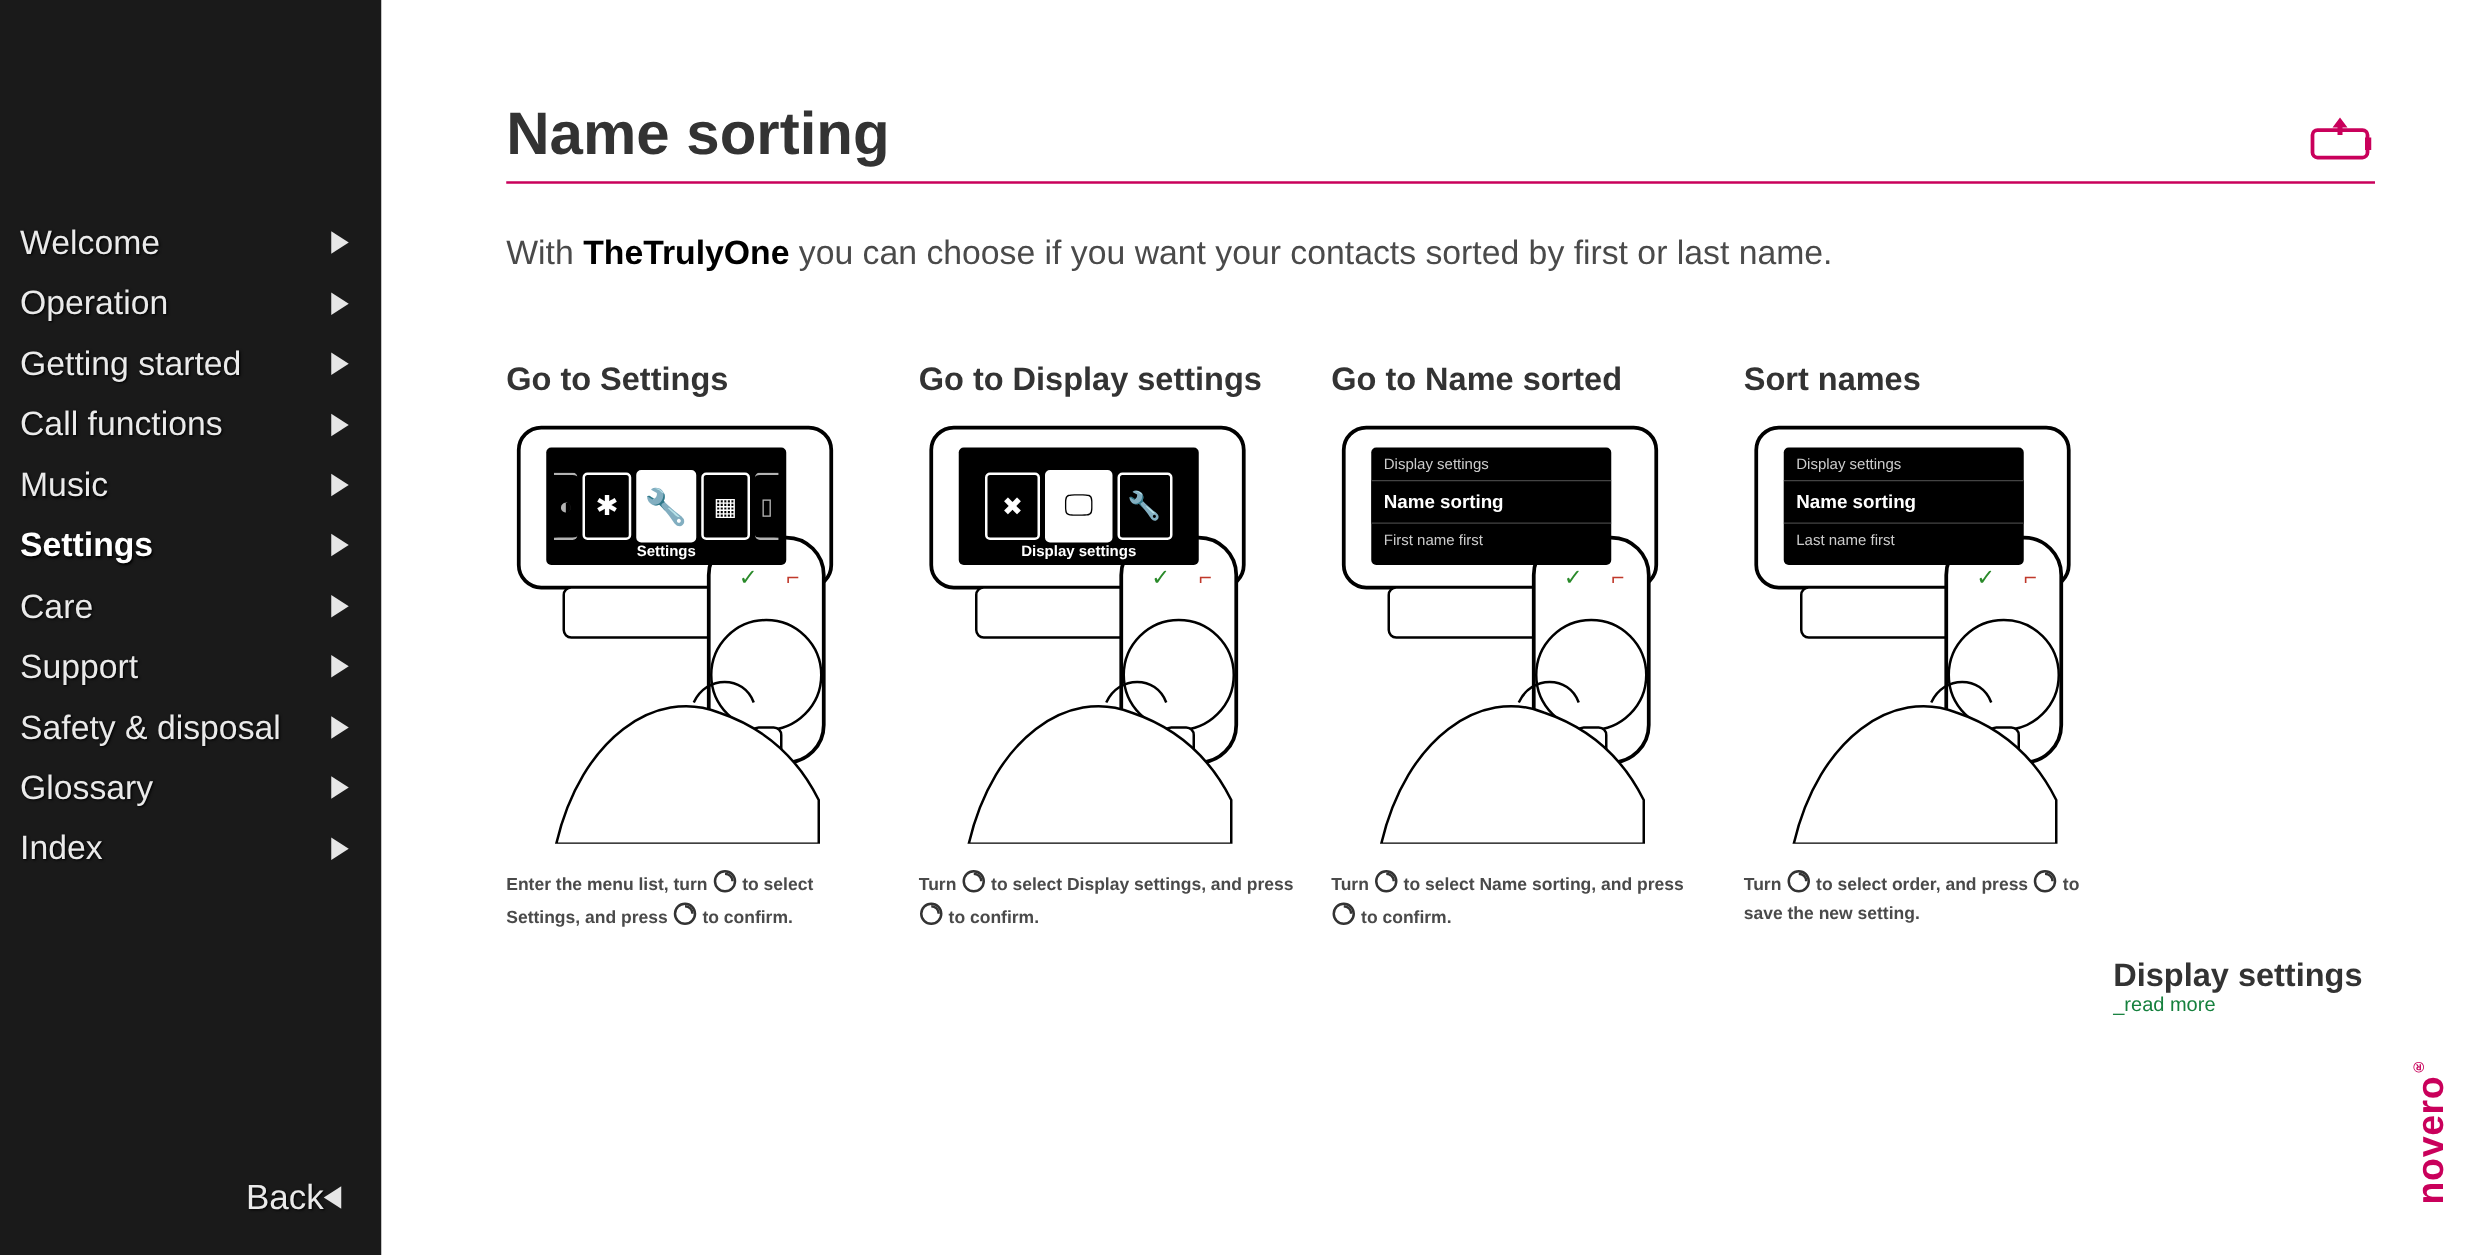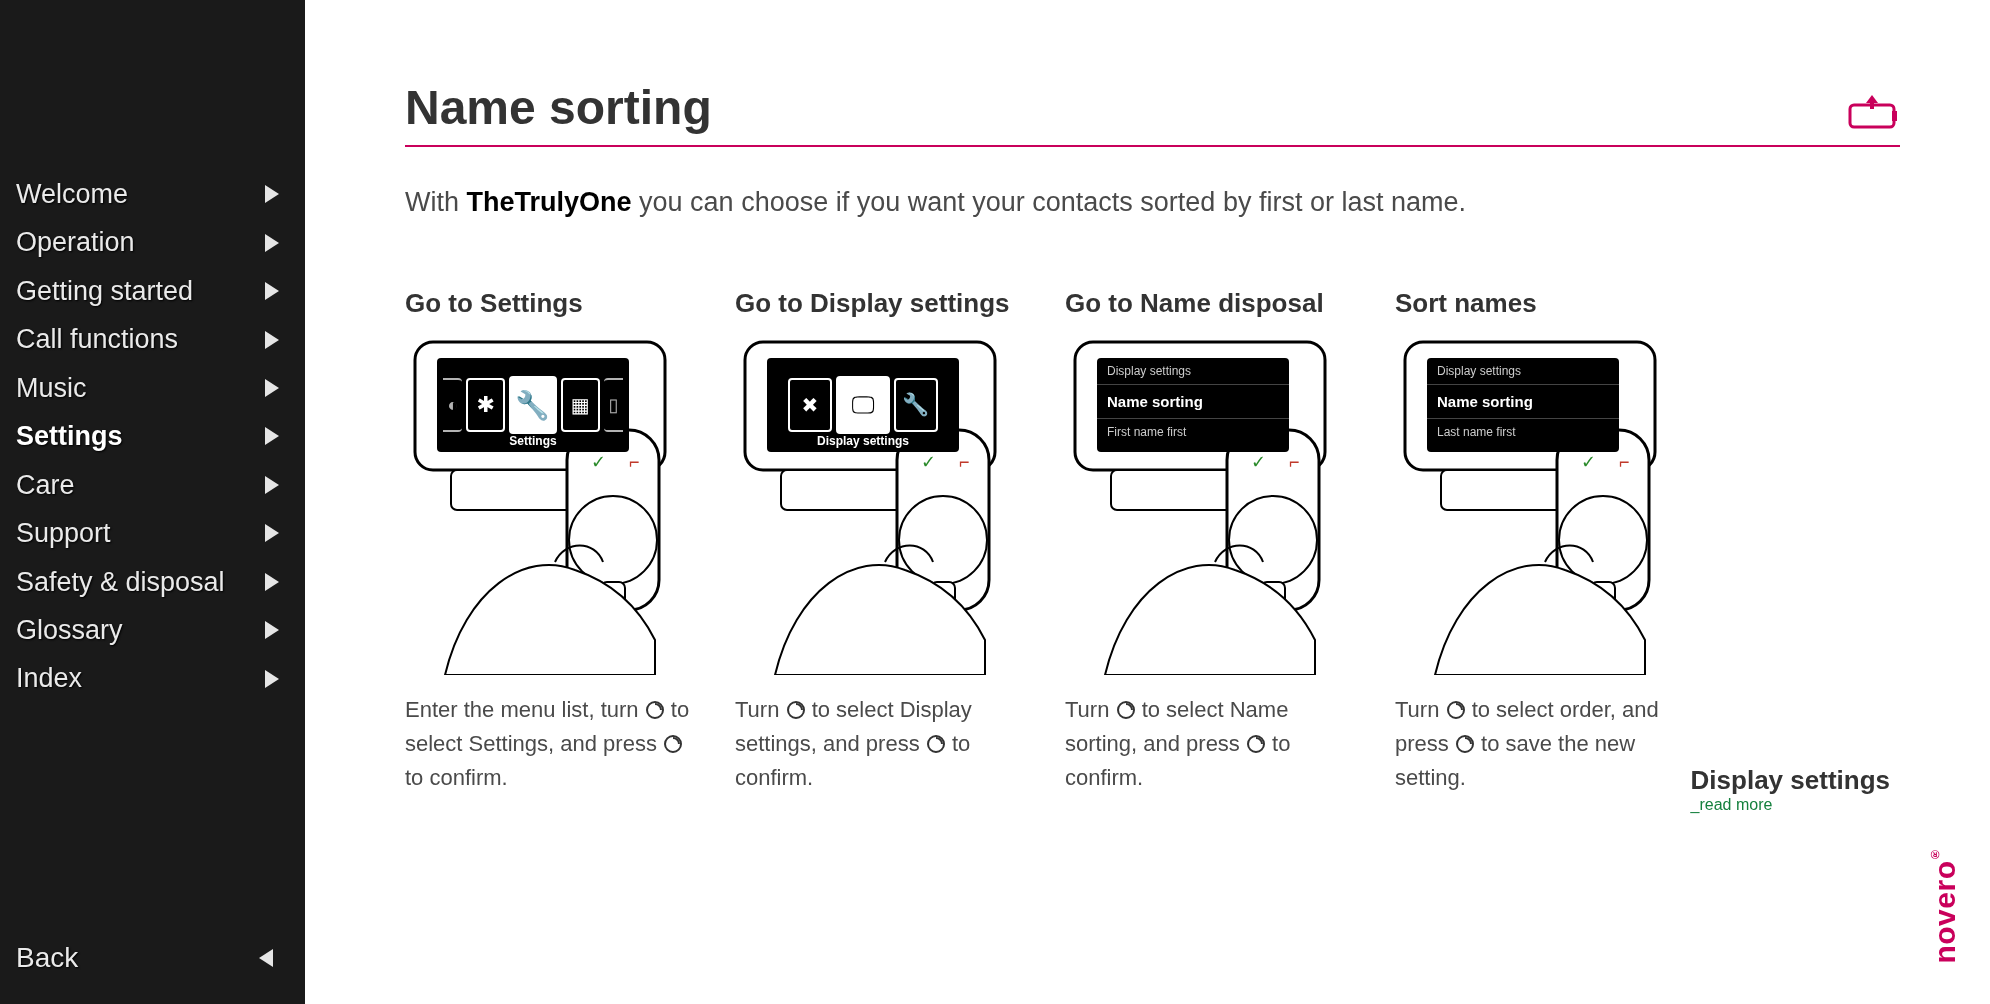--- a/index.html
+++ b/index.html
@@ -36,21 +36,21 @@
     border-bottom: 9px solid transparent;
     border-left: 14px solid #e6e6e6;
     flex: 0 0 auto;
   }
   .back-row {
     position: absolute;
     bottom: 30px;
     left: 0; right: 0;
     display: flex;
     align-items: center;
-    justify-content: space-between;
+    justify-content: flex-end;
     padding: 0 32px 0 16px;
     font-size: 28px;
     color: #eaeaea;
     text-shadow: 1px 1px 2px #000;
   }
   .back-chevron {
     width: 0; height: 0;
     border-top: 9px solid transparent;
     border-bottom: 9px solid transparent;
     border-right: 14px solid #e6e6e6;
@@ -98,24 +98,25 @@
     color: #333;
     margin-bottom: 18px;
     min-height: 34px;
   }
   .step-figure {
     width: 300px;
     height: 335px;
     position: relative;
   }
   .step-caption {
-    font-size: 22px;
+    font-size: 14px;
     line-height: 1.4;
     color: #4a4a4a;
     margin-top: 20px;
+    font-weight: bold;
   }
   .dial-icon {
     display: inline-block;
     vertical-align: -3px;
   }
   .dial-icon svg { width: 20px; height: 20px; }
 
   
   .device-svg { width: 100%; height: 100%; }
 
@@ -350,21 +351,21 @@
                 <circle cx="10" cy="10" r="8" fill="none" stroke="#333" stroke-width="2"></circle>
                 <path d="M10 4 A6 6 0 0 1 16 10" fill="none" stroke="#333" stroke-width="2"></path>
               </svg></span><span> to select Display settings, and press </span><span class="dial-icon"><svg viewBox="0 0 20 20">
                 <circle cx="10" cy="10" r="8" fill="none" stroke="#333" stroke-width="2"></circle>
                 <path d="M10 4 A6 6 0 0 1 16 10" fill="none" stroke="#333" stroke-width="2"></path>
               </svg></span><span> to confirm.</span>
         </p>
       </div>
 
       <div class="step">
-        <div class="step-title">Go to Name disposal</div>
+        <div class="step-title">Go to Name sorted</div>
         <div class="step-figure">
           <svg class="device-svg" viewBox="0 0 300 335">
             <rect x="10" y="2" width="250" height="128" rx="18" fill="#fff" stroke="#000" stroke-width="3"></rect>
             <rect x="46" y="130" width="150" height="40" rx="6" fill="#fff" stroke="#000" stroke-width="2"></rect>
             <rect x="162" y="90" width="92" height="180" rx="30" fill="#fff" stroke="#000" stroke-width="3"></rect>
             <circle cx="208" cy="200" r="44" fill="#fff" stroke="#000" stroke-width="2"></circle>
             <rect x="196" y="242" width="24" height="30" rx="6" fill="#fff" stroke="#000" stroke-width="2"></rect>
             <text x="186" y="128" font-size="18" fill="#2a8a2a">✓</text>
             <text x="224" y="128" font-size="18" fill="#c0392b">⌐</text>
             <path d="M40 335 C 60 250, 120 210, 170 230 C 200 240, 230 260, 250 300 L 250 335 Z" fill="#fff" stroke="#000" stroke-width="2"></path>

